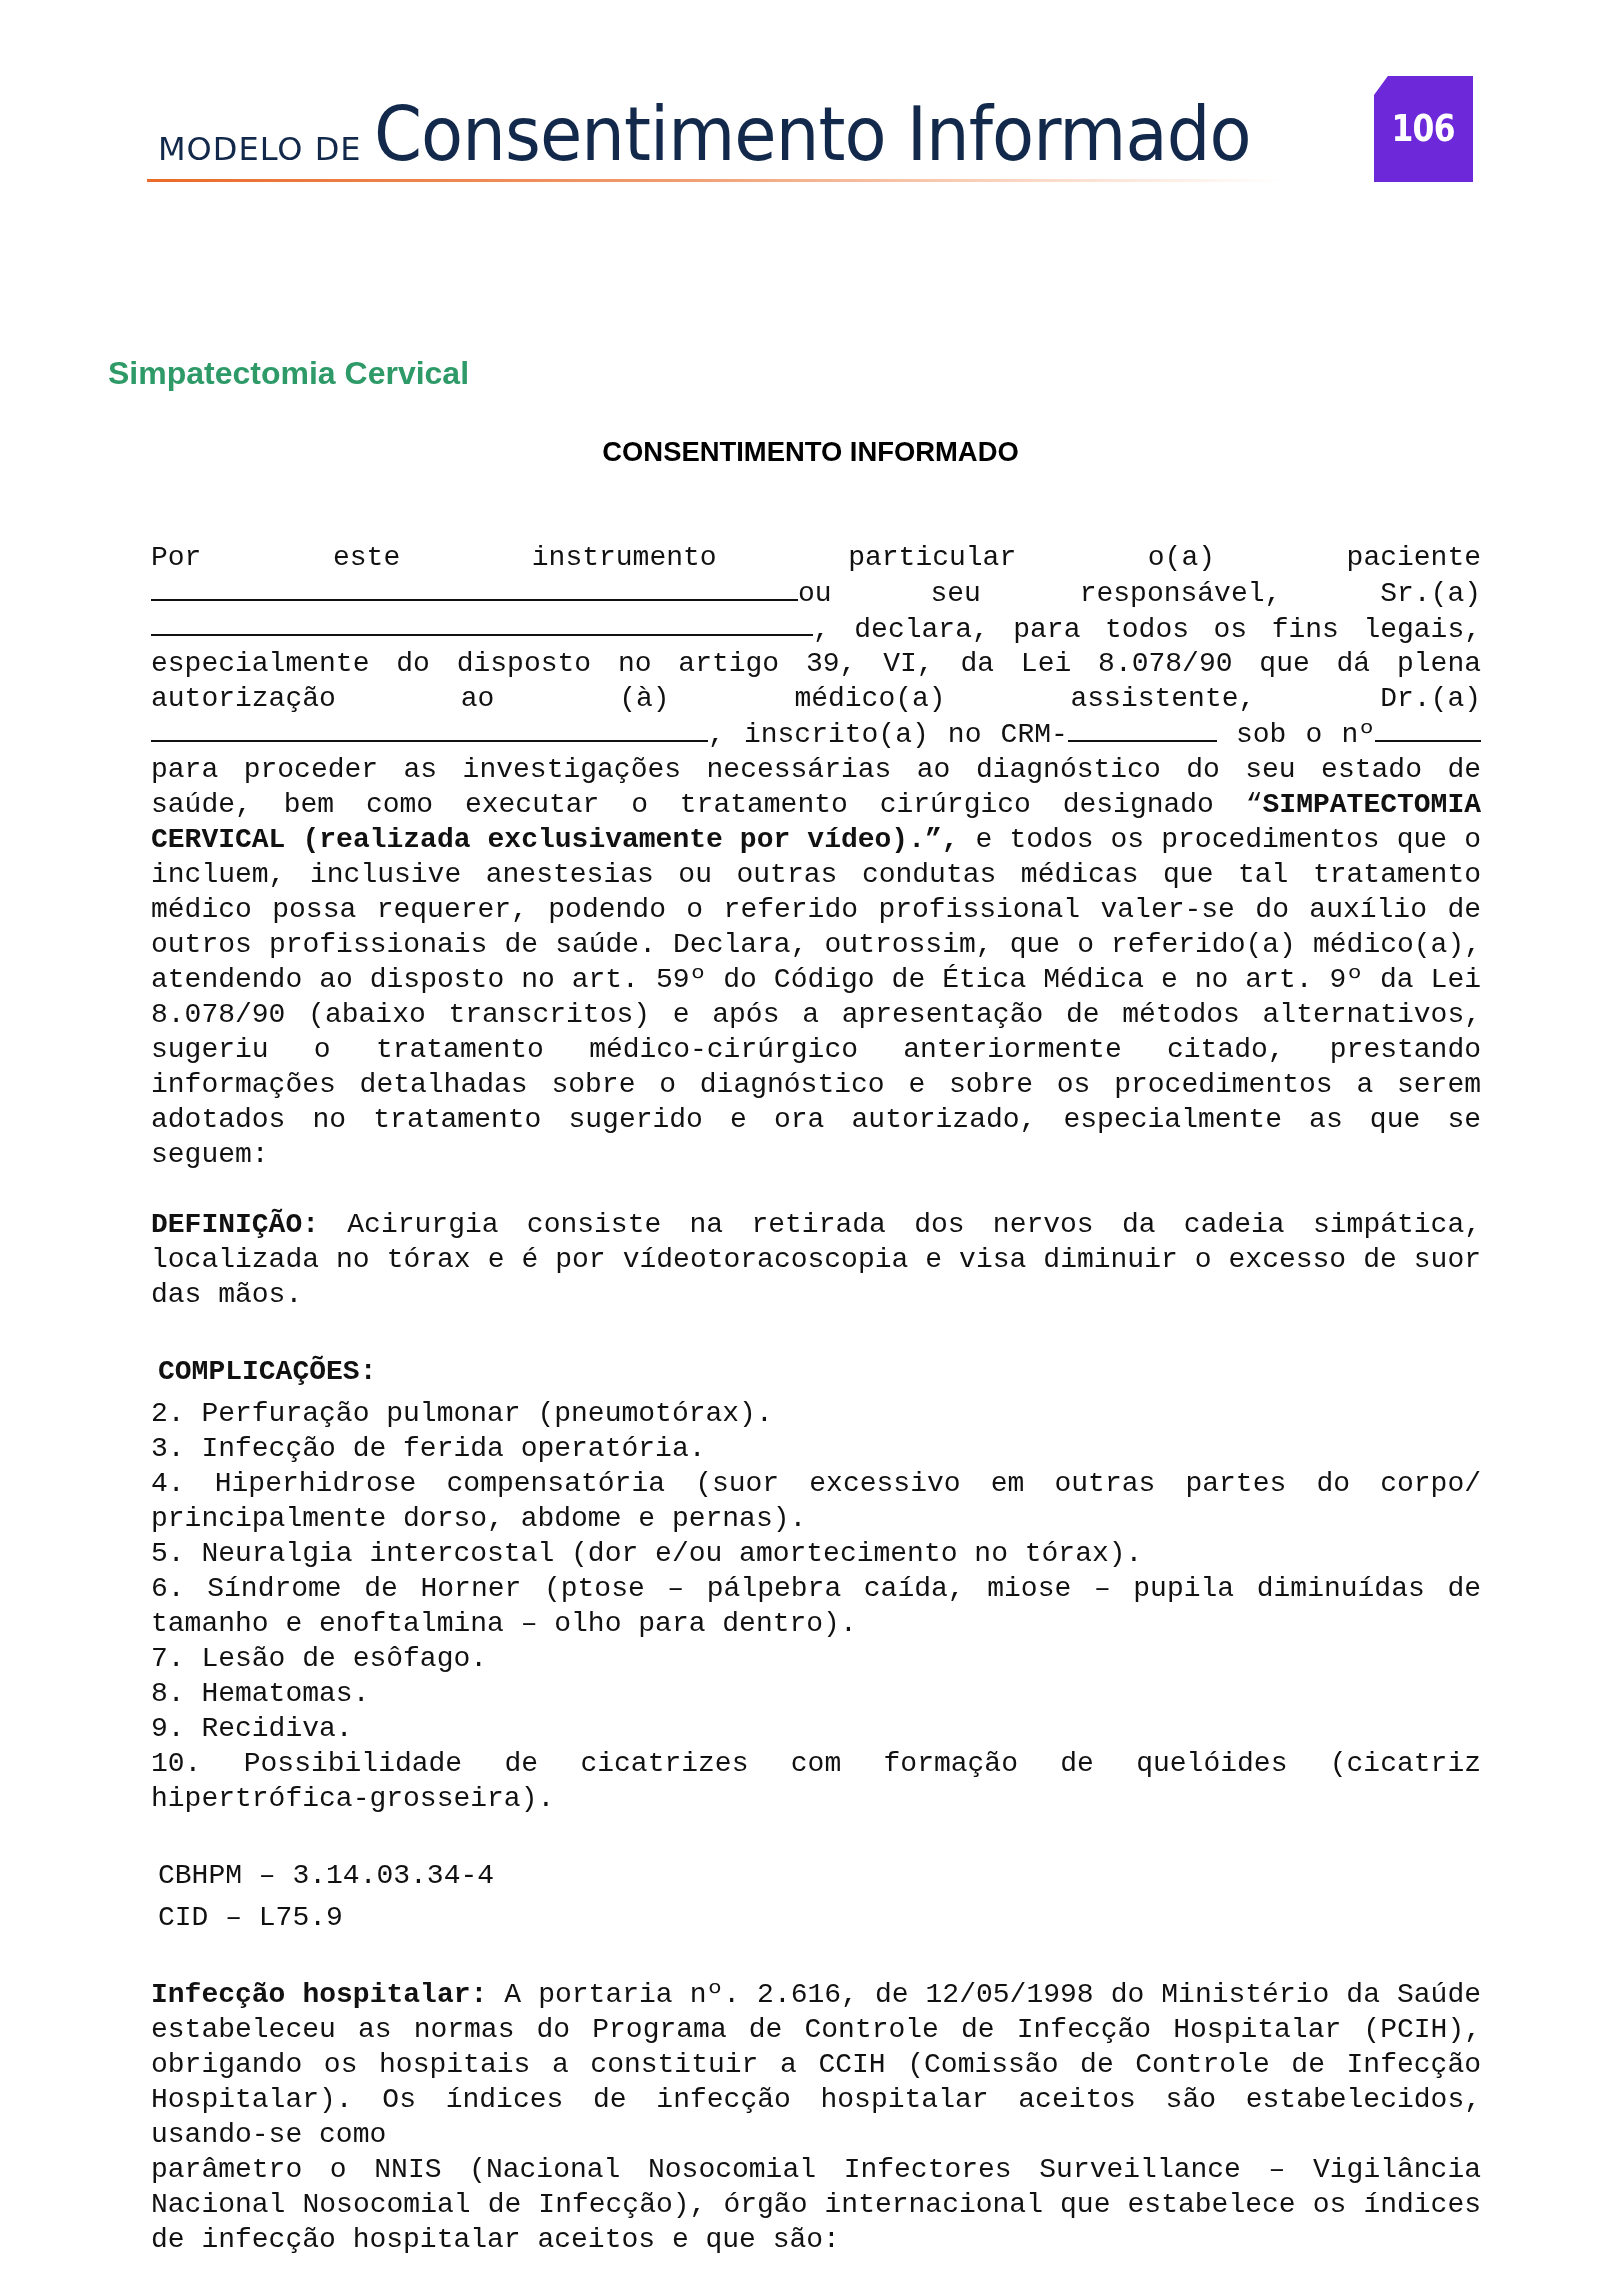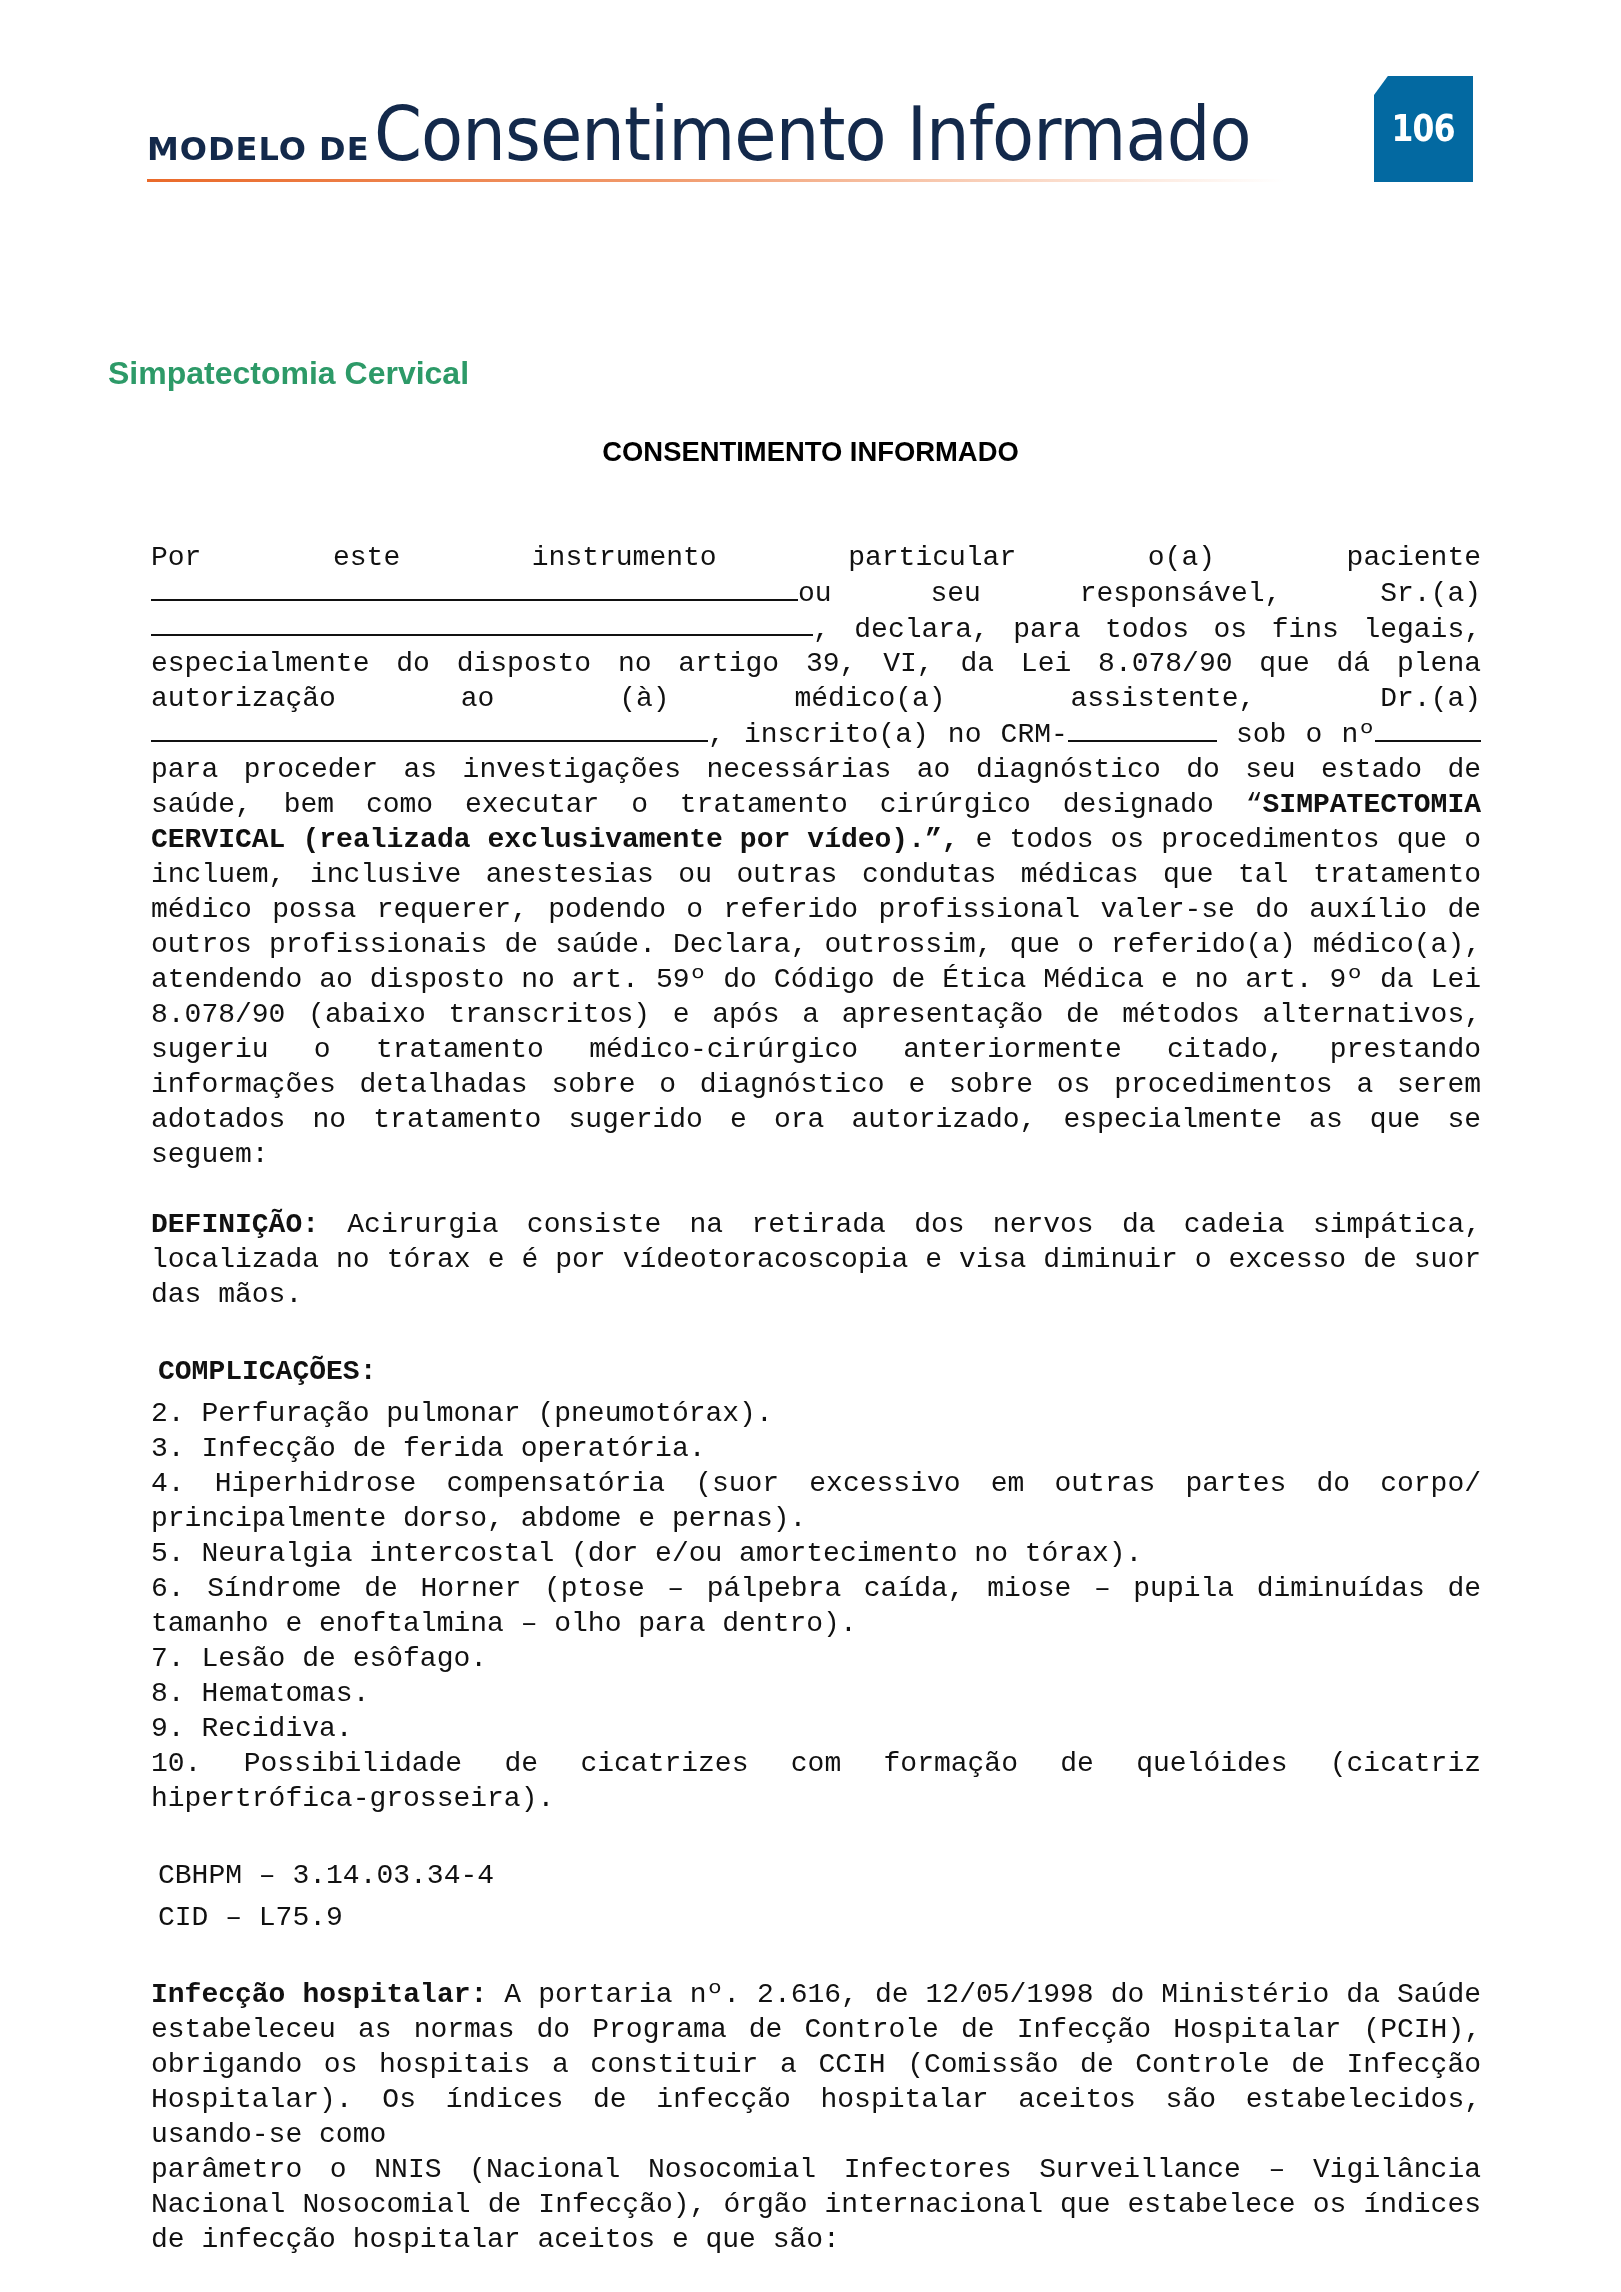--- a/index.html
+++ b/index.html
@@ -1,36 +1,36 @@
 <!DOCTYPE html>
 <html><head>
   <meta charset="utf-8">
   <style>
     html, body { margin: 0; padding: 0; background: #ffffff; }
     body { width: 1621px; height: 2293px; position: relative; overflow: hidden; }
 
     .header { position: absolute; left: 147px; top: 69px; width: 1343px; height: 127px; }
     .brand-small {
-      position: absolute; left: 0; top: 61px;
-      font-family: "DejaVu Sans", sans-serif; font-weight: bold;
+      position: absolute; left: 11px; top: 61px;
+      font-family: "DejaVu Sans", sans-serif; font-weight: normal;
       font-size: 32px; letter-spacing: 1px; color: #13294b;
     }
     .brand-large {
       position: absolute; left: 227px; top: 21.6px;
       font-family: "DejaVu Sans", sans-serif; font-weight: normal;
       font-size: 74px; letter-spacing: -1px; color: #13294b;
       transform: scaleX(0.93); transform-origin: left center;
     }
     .header-rule {
       position: absolute; left: 0; top: 110px; width: 1137px; height: 2.9px;
       background: linear-gradient(to right, #ea6a2a 0%, #f19a6c 45%, #fbdccb 80%, rgba(255,255,255,0) 100%);
     }
     .page-badge {
       position: absolute; left: 1227px; top: 6.9px; width: 99px; height: 106px;
-      background: #0369a1;
+      background: #6d28d9;
       clip-path: polygon(14% 0, 100% 0, 100% 100%, 0 100%, 0 18%);
       display: flex; align-items: center; justify-content: center;
     }
     .page-badge span {
       font-family: "DejaVu Sans", sans-serif; font-weight: bold;
       font-size: 37px; color: #ffffff; letter-spacing: -1px;
       transform: scaleX(0.85);
     }
 
     .section-title {

